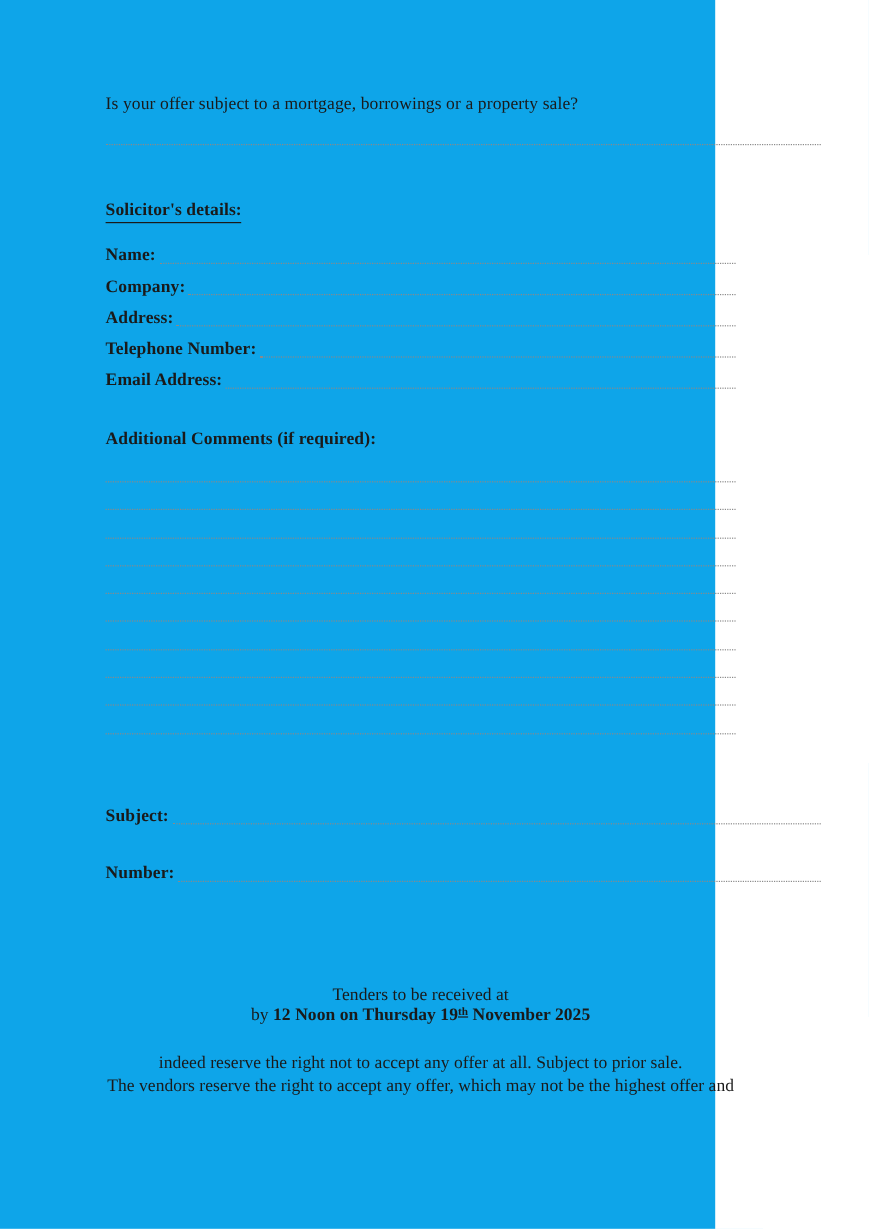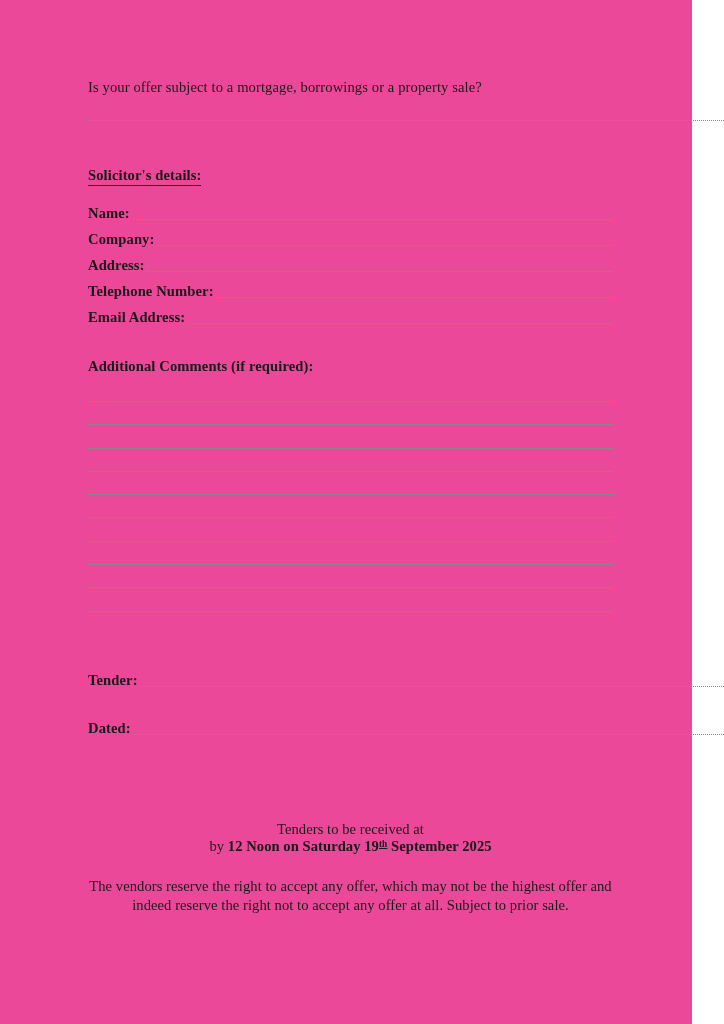--- a/index.html
+++ b/index.html
@@ -14,23 +14,23 @@
     font-family: "Liberation Serif", "DejaVu Serif", serif;
     color: #1a1a1a;
     overflow: hidden;
     -webkit-font-smoothing: antialiased;
   }
 
   .page {
     position: absolute;
     left: 0;
     top: 0;
-    width: 692px;
+    width: 596px;
     height: 1024px;
-    background: #ec4899;
+    background: #0ea5e9;
   }
 
   
   .col {
     position: absolute;
     left: 88px;
     width: 525px;
   }
 
   
@@ -183,32 +183,32 @@
         <div class="comment-line"></div>
         <div class="comment-line"></div>
         <div class="comment-line"></div>
         <div class="comment-line"></div>
         <div class="comment-line"></div>
         <div class="comment-line"></div>
       </div>
   </div>
 
   <div class="col field-row" id="signed-row">
-    <span class="field-label">Tender:</span>
+    <span class="field-label">Subject:</span>
     <span class="field-fill"></span>
   </div>
 
   <div class="col field-row" id="dated-row">
-    <span class="field-label">Dated:</span>
+    <span class="field-label">Number:</span>
     <span class="field-fill"></span>
   </div>
 
   <div class="col" id="footer-section">
     <div class="footer-line">Tenders to be received at</div>
-    <div class="footer-line"><span>by </span><b>12 Noon on Saturday 19</b><b><sup>th</sup></b><b> September 2025</b></div>
+    <div class="footer-line"><span>by </span><b>12 Noon on Thursday 19</b><b><sup>th</sup></b><b> November 2025</b></div>
   </div>
 
   <div class="col" id="disclaimer-section">
+    <div class="disclaimer-line">indeed reserve the right not to accept any offer at all. Subject to prior sale.</div>
     <div class="disclaimer-line">The vendors reserve the right to accept any offer, which may not be the highest offer and</div>
-    <div class="disclaimer-line">indeed reserve the right not to accept any offer at all. Subject to prior sale.</div>
   </div>
 
 </div>
 
 </body></html>

